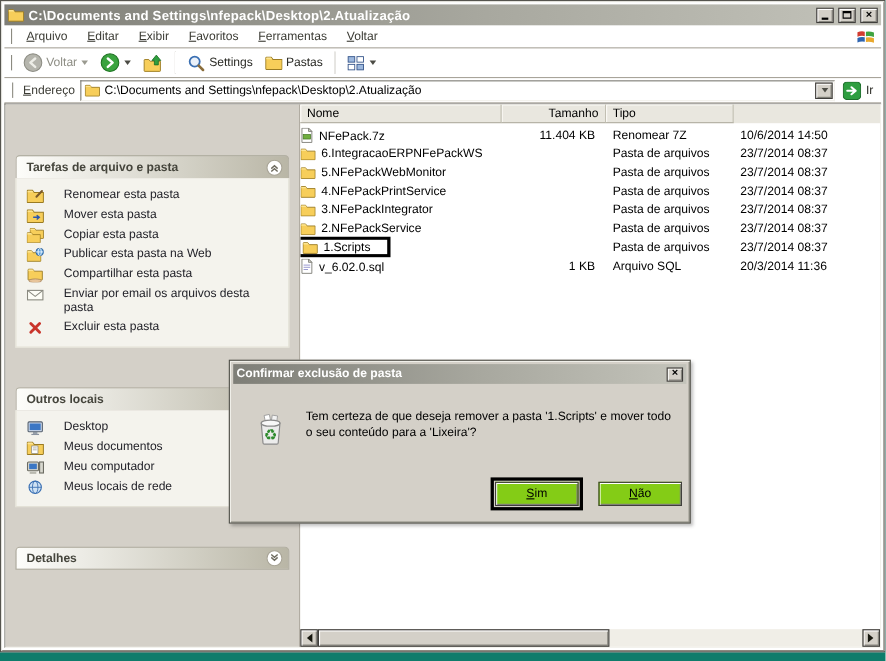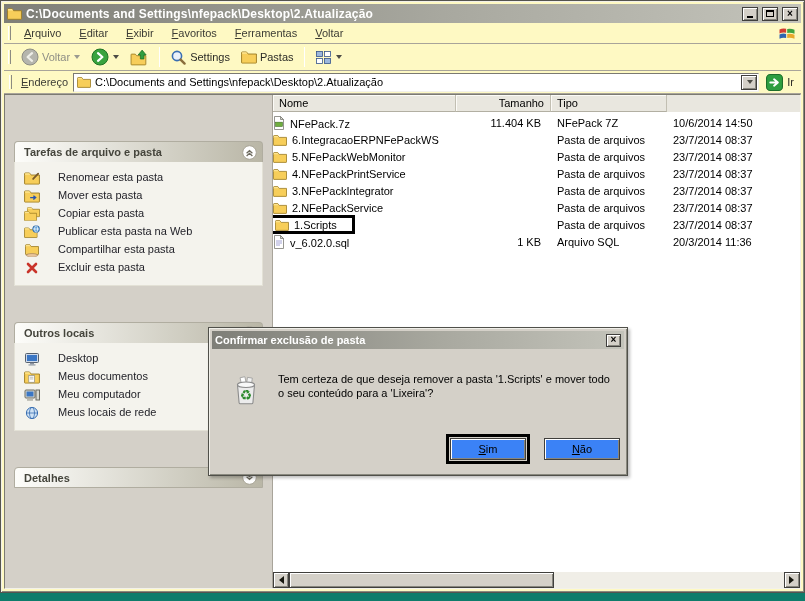--- a/index.html
+++ b/index.html
@@ -10,21 +10,21 @@
     font-family:"Liberation Sans", sans-serif;
     font-size:11px;
     color:#000;
     -webkit-font-smoothing:none;
   }
   .accel::first-letter { text-decoration:underline; }
 
   
   .window {
     position:absolute; left:0; top:0; width:805px; height:593px;
-    background:#fef9c3;
+    background:#ffffff;
     border:1px solid #55544e;
     box-shadow: inset 1px 1px 0 #f0efe9, inset -1px -1px 0 #8a897f;
     padding:3px;
     display:flex; flex-direction:column;
   }
   .titlebar {
     height:19px; flex:0 0 19px;
     background:linear-gradient(to right,#7e7e77,#a8a89f 55%,#c3c3ba);
     display:flex; align-items:center; gap:4px; padding:0 3px;
     color:#fff; font-weight:bold; font-size:12px;
@@ -162,21 +162,21 @@
     height:18px; flex:0 0 18px;
     background:linear-gradient(to right,#7e7e77,#a8a89f 55%,#c3c3ba);
     color:#fff; font-weight:bold; display:flex; align-items:center; padding:0 3px;
   }
   .dlg-title-text { flex:1; }
   .dlg-close { width:15px; height:13px; font-size:10px; }
   .dlg-body { position:relative; flex:1; }
   .dlg-icon { position:absolute; left:17px; top:24px; }
   .dlg-msg { position:absolute; left:66px; top:23px; width:338px; line-height:14px; }
   .dlg-btn {
-    background:#3b82f6; border:1px solid #403f3c;
+    background:#84cc16; border:1px solid #403f3c;
     box-shadow: inset 1px 1px 0 #fff, inset -1px -1px 0 #87867e;
     font-family:"Liberation Sans", sans-serif; font-size:11px;
     display:flex; align-items:center; justify-content:center; cursor:pointer;
   }
   .btn-label { display:inline-block; }
   .sim-wrap { position:absolute; left:234px; bottom:8px; border:3px solid #000; padding:1px; }
   .btn-sim { width:76px; height:22px; }
   .btn-nao { position:absolute; left:332px; bottom:12px; width:76px; height:22px; }
 </style>
 </head>
@@ -431,20 +431,26 @@
               </svg>
             <span class="tlabel">Publicar esta pasta na Web</span>
           </div>
           <div class="task-item">
             <svg class="ticon" viewBox="0 0 14 12">
                 <use href="#sym-share"></use>
               </svg>
             <span class="tlabel">Compartilhar esta pasta</span>
           </div>
           <div class="task-item">
+            <svg class="ticon" viewBox="0 0 16 12">
+                <use href="#sym-mail"></use>
+              </svg>
+            <span class="tlabel">Enviar por email os arquivos desta pasta</span>
+          </div>
+          <div class="task-item">
             <svg class="ticon" viewBox="0 0 14 14">
                 <use href="#sym-redx"></use>
               </svg>
             <span class="tlabel">Excluir esta pasta</span>
           </div>
         </div>
       </div>
 
       <div class="panel">
         <div class="panel-header">
@@ -502,21 +508,21 @@
       <div class="rows">
 
         <div class="row">
           <div class="c-name">
             <svg width="12" height="14" viewBox="0 0 12 14">
                 <use href="#sym-file7z"></use>
               </svg>
             <span>NFePack.7z</span>
           </div>
           <div class="c-size">11.404 KB</div>
-          <div class="c-type">NFePack 7Z</div>
+          <div class="c-type">Renomear 7Z</div>
           <div class="c-date">10/6/2014 14:50</div>
         </div>
 
         <div class="row">
           <div class="c-name">
             <svg width="14" height="12" viewBox="0 0 14 12">
                 <use href="#sym-folder"></use>
               </svg>
             <span>6.IntegracaoERPNFePackWS</span>
           </div>

